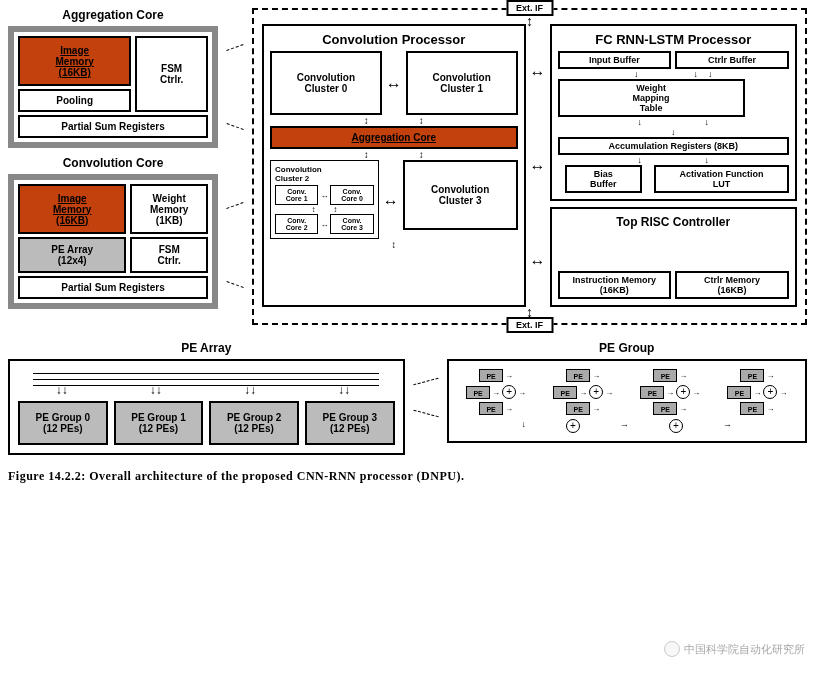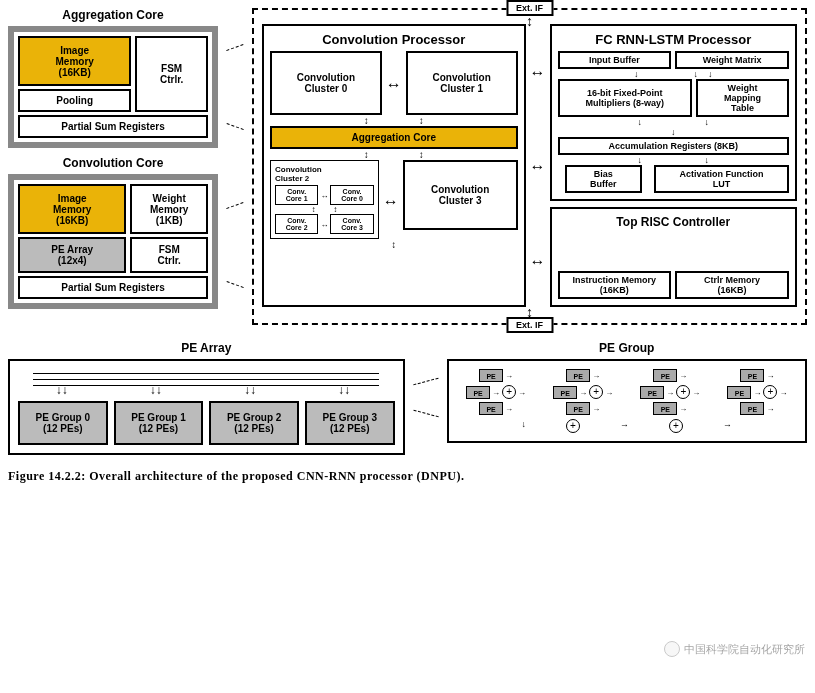--- a/index.html
+++ b/index.html
@@ -14,21 +14,21 @@
 
   .block { border: 2px solid #000; padding: 6px; background: #fff; }
   .block-grey { border: 6px solid #888; padding: 4px; background: #fff; }
 
   .title-b { font-weight: bold; text-align: center; font-size: 13px; margin-bottom: 4px; }
   .title-t { font-weight: bold; text-align: center; font-size: 12px; margin-bottom: 4px; }
 
   .box { border: 2px solid #000; padding: 4px 6px; font-weight: bold; text-align: center; font-size: 10px; background: #fff; display:flex; align-items:center; justify-content:center; }
   .box.sm { font-size: 9px; padding: 2px 3px; }
   .box.grey { background: #bbb; }
-  .box.lgrey { background: #eab308; }
+  .box.lgrey { background: #c2410c; text-decoration: underline; }
   .arrow-dv { font-size: 16px; font-weight: bold; text-align: center; line-height: 10px; }
 
   .conv-cluster { border: 1.5px solid #000; padding: 4px; background:#fff; }
   .conv-mini { border:1.5px solid #000; font-size:7px; text-align:center; padding:2px; font-weight:bold; }
 
   .pe-box { border:1.5px solid #000; background:#aaa; width:24px; height:13px; font-size:7px; text-align:center; font-weight:bold; line-height:13px;}
   .add { border:1.5px solid #000; border-radius:50%; width:14px; height:14px; font-size:10px; text-align:center; line-height:11px; background:#fff;}
 
   .caption { font-family: Georgia, 'Times New Roman', serif; font-size: 12px; font-weight: bold; margin-top: 14px; line-height: 1.3; letter-spacing: 0.5px; }
 
@@ -139,26 +139,24 @@
         <span>↔</span>
           <span>↔</span>
           <span>↔</span>
       </div>
 
       <div class="col" style="flex:1; gap:6px;">
         <div class="block">
           <div class="title-b">FC RNN-LSTM Processor</div>
           <div class="row" style="gap:4px;">
             <div class="box sm" style="flex:1;">Input Buffer</div>
-            <div class="box sm" style="flex:1;">Weight Matrix</div>
+            <div class="box sm" style="flex:1;">Ctrlr Buffer</div>
           </div>
           <div style="text-align:center; font-size:9px;">↓&nbsp;&nbsp;&nbsp;&nbsp;&nbsp;&nbsp;&nbsp;&nbsp;&nbsp;&nbsp;&nbsp;&nbsp;&nbsp;&nbsp;&nbsp;&nbsp;&nbsp;&nbsp;&nbsp;&nbsp;&nbsp;&nbsp;↓&nbsp;&nbsp;&nbsp;&nbsp;↓</div>
           <div class="row" style="gap:4px;">
-            <div class="box sm" style="flex:1.2; white-space:pre-line;">16-bit Fixed-Point
-Multipliers (8-way)</div>
             <div class="box sm" style="flex:0.8; white-space:pre-line;">Weight
 Mapping
 Table</div>
           </div>
           <div style="text-align:center; font-size:9px;">↓&nbsp;&nbsp;&nbsp;&nbsp;&nbsp;&nbsp;&nbsp;&nbsp;&nbsp;&nbsp;&nbsp;&nbsp;&nbsp;&nbsp;&nbsp;&nbsp;&nbsp;&nbsp;&nbsp;&nbsp;&nbsp;&nbsp;&nbsp;&nbsp;&nbsp;↓</div>
           <div style="text-align:center; font-size:9px;">↓</div>
           <div class="box sm">Accumulation Registers (8KB)</div>
           <div style="text-align:center; font-size:9px;">↓&nbsp;&nbsp;&nbsp;&nbsp;&nbsp;&nbsp;&nbsp;&nbsp;&nbsp;&nbsp;&nbsp;&nbsp;&nbsp;&nbsp;&nbsp;&nbsp;&nbsp;&nbsp;&nbsp;&nbsp;&nbsp;&nbsp;&nbsp;&nbsp;&nbsp;↓</div>
           <div class="row" style="gap:12px;padding-left:7px;">
             <div class="box sm" style="flex:0.7; white-space:pre-line;">Bias

